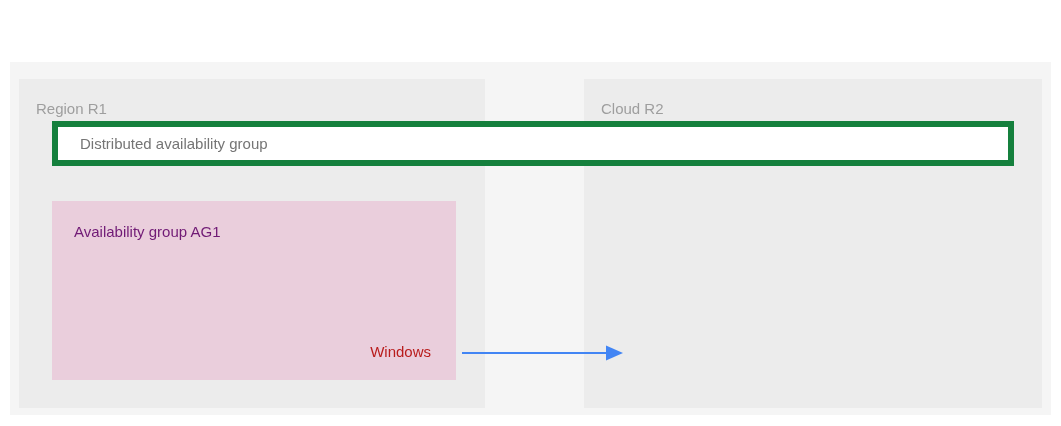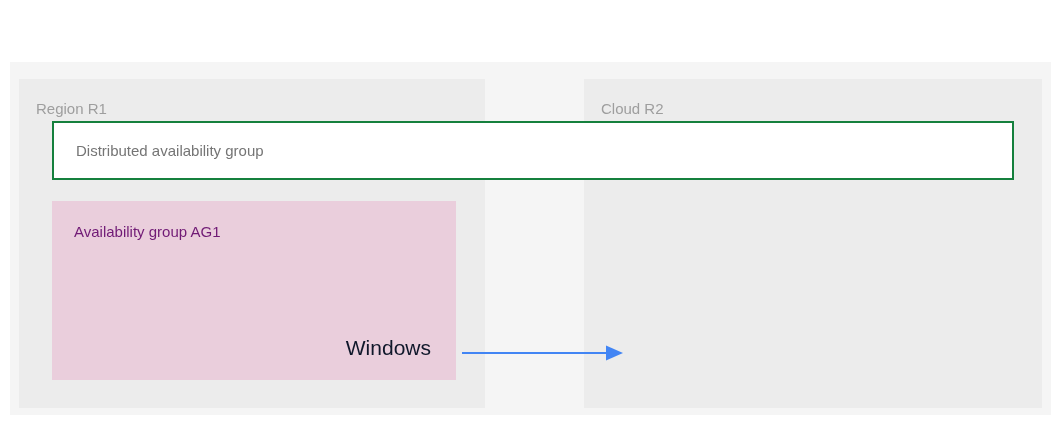--- a/index.html
+++ b/index.html
@@ -86,23 +86,23 @@
   }
   .region-r1 .region-label { left: 17px; }
   .region-r2 .region-label { left: 17px; }
 
   
   .dag-box {
     position: absolute;
     left: 42px;
     top: 59px;
     width: 962px;
-    height: 59px;
+    height: 45px;
     background: #ffffff;
-    border: 2px solid #15803d;
+    border: 6px solid #15803d;
     box-sizing: border-box;
     display: flex;
     align-items: center;
   }
   .dag-label {
     margin-left: 22px;
     font-size: 15px;
     color: #757575;
     white-space: nowrap;
   }
@@ -122,22 +122,22 @@
     top: 22px;
     left: 22px;
     font-size: 15px;
     color: #701a75;
     white-space: nowrap;
   }
 
   .ag-os {
     position: absolute;
     bottom: 20px;
-    font-size: 21px;
-    color: #0f172a;
+    font-size: 15px;
+    color: #b91c1c;
     white-space: nowrap;
   }
   .ag-os-right { right: 25px; }
   .ag-os-left  { left: 30px; }
 
   
   .arrow-svg {
     position: absolute;
     left: 440px;
     top: 278px;

